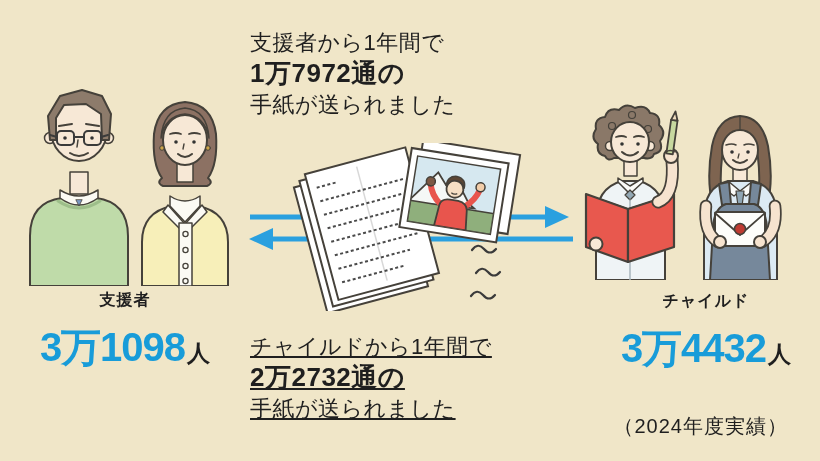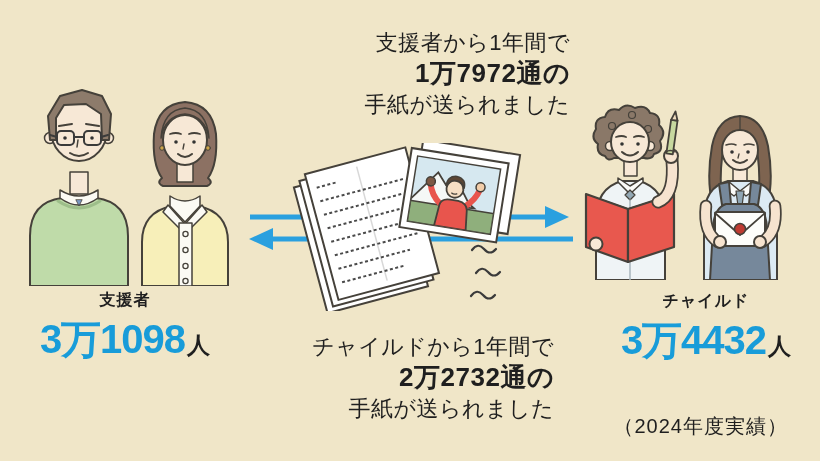--- a/index.html
+++ b/index.html
@@ -2,42 +2,42 @@
 <html><head>
 <meta charset="utf-8">
 <style>
   html,body{margin:0;padding:0;background:#ddd;}
   .stage{
     position:relative;width:820px;height:461px;overflow:hidden;
     background:#F0E6C8;color:#1F1F1F;
     font-family:"Liberation Sans",sans-serif;
   }
   .abs{position:absolute;}
-  .note{text-align:right;font-size:22px;line-height:31px;letter-spacing:.5px;}
+  .note{text-align:left;font-size:22px;line-height:31px;letter-spacing:.5px;}
   .note .bold{font-weight:bold;font-size:26px;}
   .caption{text-align:center;}
   .caption .group-label{font-weight:bold;font-size:16px;line-height:24px;letter-spacing:1px;}
-  .caption .count-line{margin-top:0;white-space:nowrap;}
+  .caption .count-line{margin-top:8px;white-space:nowrap;}
   .caption .count{font-size:40px;font-weight:bold;color:#189CD9;letter-spacing:-1px;}
   .caption .unit{font-size:23px;font-weight:bold;color:#1F1F1F;margin-left:2px;}
   .footnote{font-size:20px;letter-spacing:1px;}
   svg{display:block;}
 </style>
 </head>
 <body>
 
 <div class="stage">
 
   <div class="abs note" style="left:250px;top:27px;width:320px;">
     <div>支援者から1年間で</div>
     <div class="bold">1万7972通の</div>
     <div>手紙が送られました</div>
   </div>
 
-  <div class="abs note" style="left:234px;top:331px;width:320px;">
+  <div class="abs note" style="left:250px;top:331px;width:320px;text-decoration:underline;">
     <div>チャイルドから1年間で</div>
     <div class="bold">2万2732通の</div>
     <div>手紙が送られました</div>
   </div>
 
   <svg class="abs" style="left:22px;top:84px;" width="215" height="202" viewBox="0 0 215 202">
     <g stroke-linejoin="round" stroke-linecap="round">
       <rect x="48" y="88" width="18" height="22" fill="#F7E8D6" stroke="#45413A" stroke-width="1.5"></rect>
       <path d="M8,202 L8,152 Q8,118 40,114 L74,114 Q106,118 106,152 L106,202 Z" fill="#BFDBA9" stroke="#45413A" stroke-width="2"></path>
       <path d="M38,106 Q57,118 76,106 L76,114 Q57,128 38,114 Z" fill="#FBFAF4" stroke="#45413A" stroke-width="1.5"></path>

